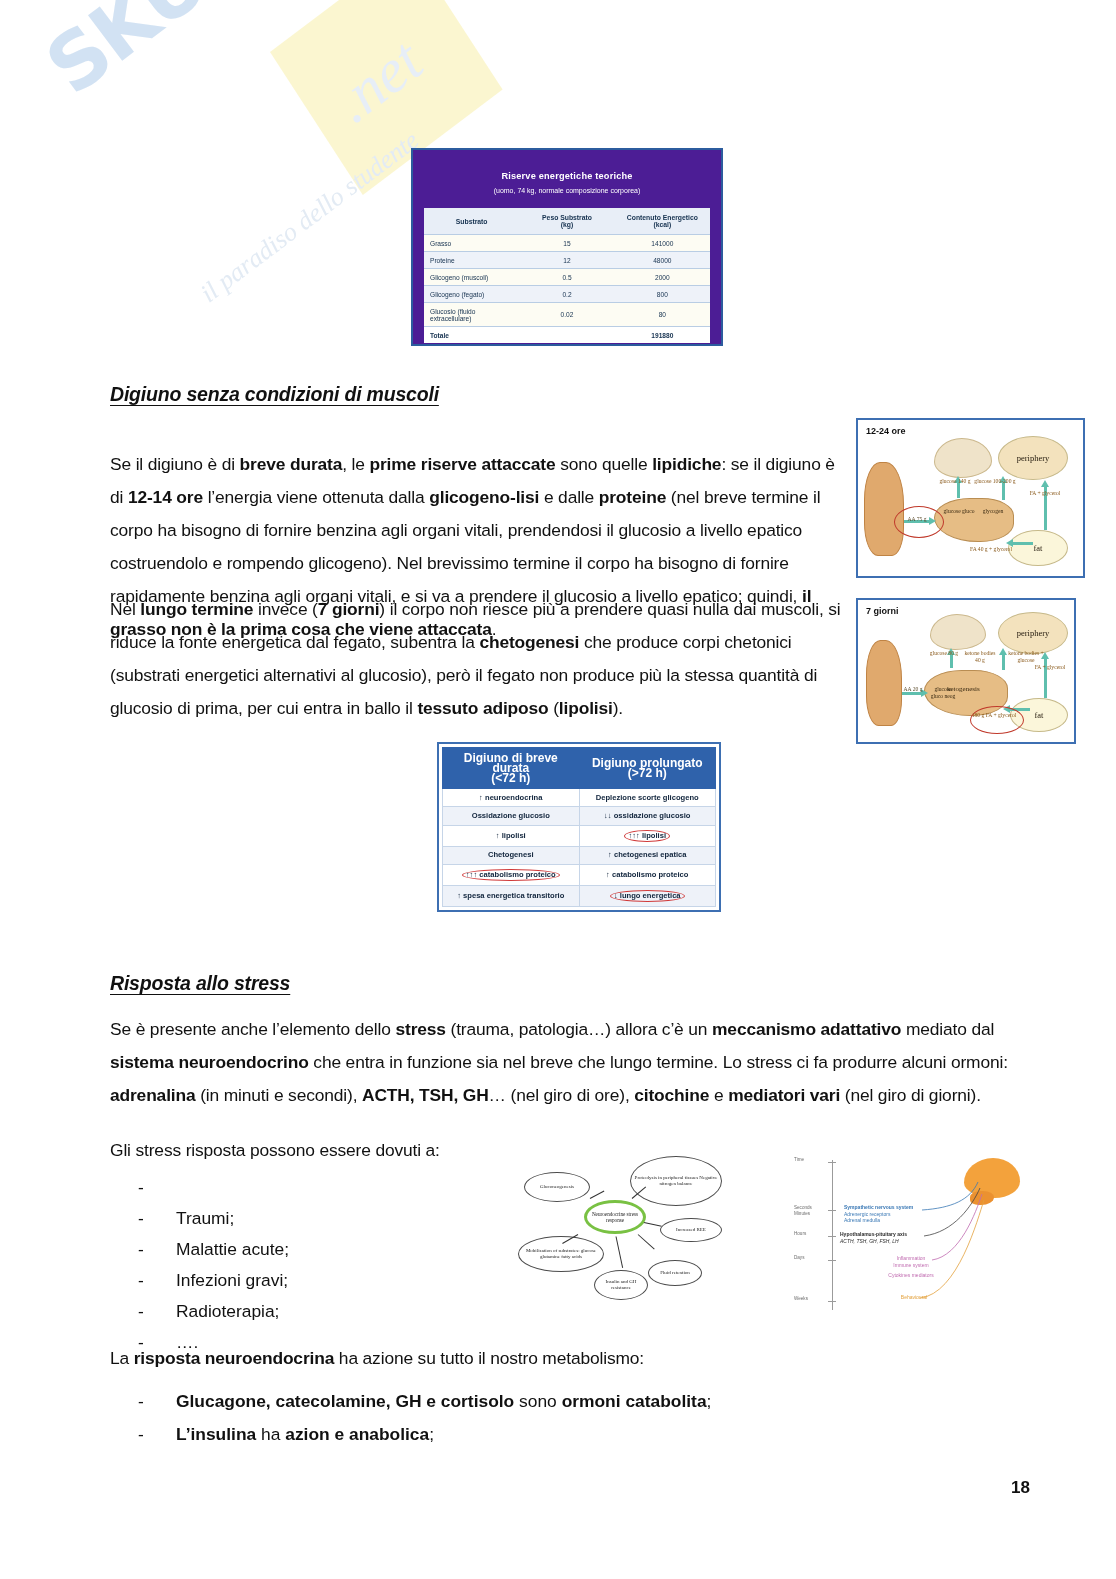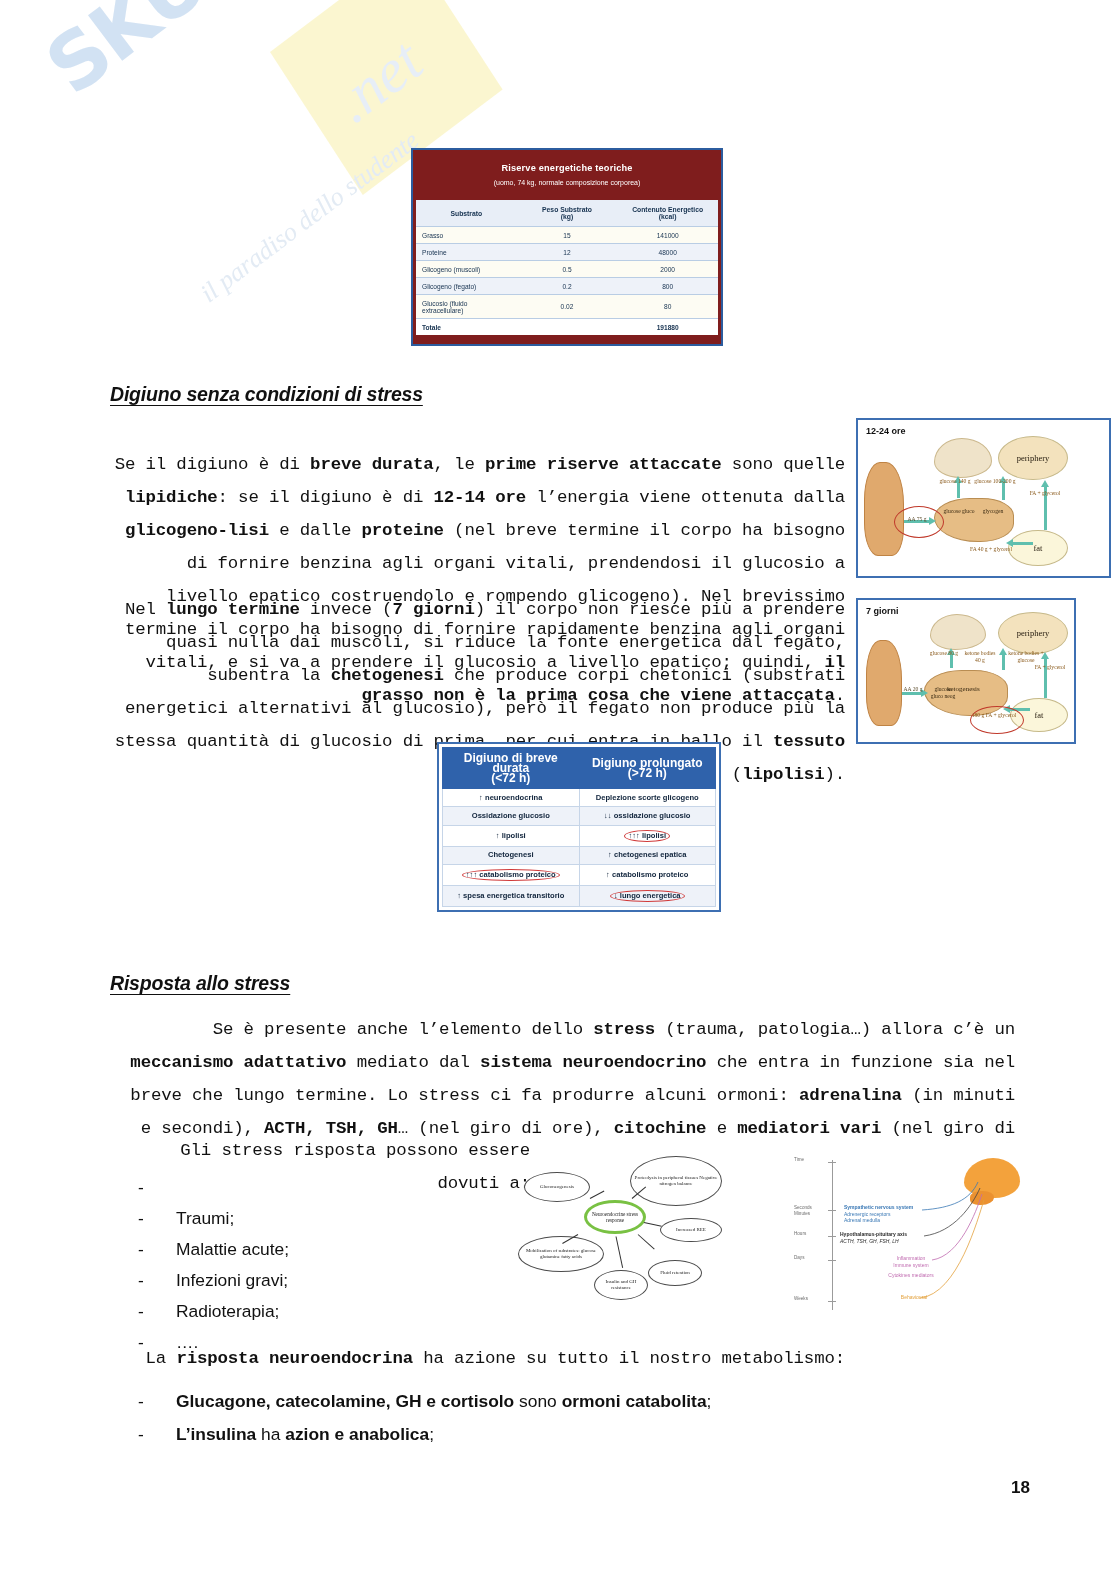--- a/index.html
+++ b/index.html
@@ -91,44 +91,43 @@
     text-underline-offset: 4px;
     color: #111;
     letter-spacing: -0.2px;
   }
   .para {
     position: absolute;
     font-size: 17.4px;
     line-height: 33px;
     color: #111;
     letter-spacing: -0.15px;
-    text-align: right;
-    font-family: Liberation Mono, monospace;
+    text-align: left;
   }
   .para b { font-weight: 700; }
 
   .bullets {
     position: absolute;
     font-size: 17.4px;
     line-height: 31px;
     color: #111;
   }
   .bullet-row { display: flex; }
   .bullet-dash { width: 38px; flex: 0 0 38px; }
   .bullet-txt { flex: 1; }
 
   
   .fig-reserve {
     position: absolute;
     left: 411px; top: 148px;
     width: 312px; height: 198px;
     border: 2px solid #2c5c9e;
-    background: #7f1d1d;
+    background: #4c1d95;
     box-sizing: border-box;
-    padding: 3px;
+    padding: 11px;
     z-index: 3;
   }
   .fig-reserve .rt-title {
     color: #ffffff;
     text-align: center;
     padding: 9px 4px 11px;
     line-height: 12px;
   }
   .fig-reserve .rt-title .t1 { font-size: 9.2px; font-weight: bold; display:block; letter-spacing:.2px;}
   .fig-reserve .rt-title .t2 { font-size: 7px; display:block; margin-top:3px; }
@@ -438,27 +437,27 @@
           </tr>
           <tr class="tot">
             <td>Totale</td>
             <td class="c-num"></td>
             <td class="c-num">191880</td>
           </tr>
         </tbody>
       </table>
     </div>
 
-    <div class="sec-head" style="left:110px; top:383px;">Digiuno senza condizioni di stress</div>
+    <div class="sec-head" style="left:110px; top:383px;">Digiuno senza condizioni di muscoli</div>
 
     <div class="para" style="left:110px; top:448px; width:735px;">Se il digiuno è di <b>breve durata</b>, le <b>prime riserve attaccate</b> sono quelle <b>lipidiche</b>: se il digiuno è di <b>12-14 ore</b> l’energia viene ottenuta dalla <b>glicogeno-lisi</b> e dalle <b>proteine</b> (nel breve termine il corpo ha bisogno di fornire benzina agli organi vitali, prendendosi il glucosio a livello epatico costruendolo e rompendo glicogeno). Nel brevissimo termine il corpo ha bisogno di fornire rapidamente benzina agli organi vitali, e si va a prendere il glucosio a livello epatico; quindi, <b>il grasso non è la prima cosa che viene attaccata</b>.</div>
 
     <div class="para" style="left:110px; top:593px; width:735px;">Nel <b>lungo termine</b> invece (<b>7 giorni</b>) il corpo non riesce più a prendere quasi nulla dai muscoli, si riduce la fonte energetica dal fegato, subentra la <b>chetogenesi</b> che produce corpi chetonici (substrati energetici alternativi al glucosio), però il fegato non produce più la stessa quantità di glucosio di prima, per cui entra in ballo il <b>tessuto adiposo</b> (<b>lipolisi</b>).</div>
 
-    <div class="fig-meta" style="left:856px; top:418px; width:255px; height:160px;">
+    <div class="fig-meta" style="left:856px; top:418px; width:229px; height:160px;">
       <div class="mlabel">12-24 ore</div>
 
       <div class="brain-sh" style="left:76px; top:18px; width:56px; height:38px;"></div>
 
       <div class="oval periphery" style="left:140px; top:16px; width:68px; height:42px;">
         <div class="oval-lbl">periphery</div>
       </div>
 
       <div class="oval fat" style="left:150px; top:110px; width:58px; height:34px;">
         <div class="oval-lbl">fat</div>

